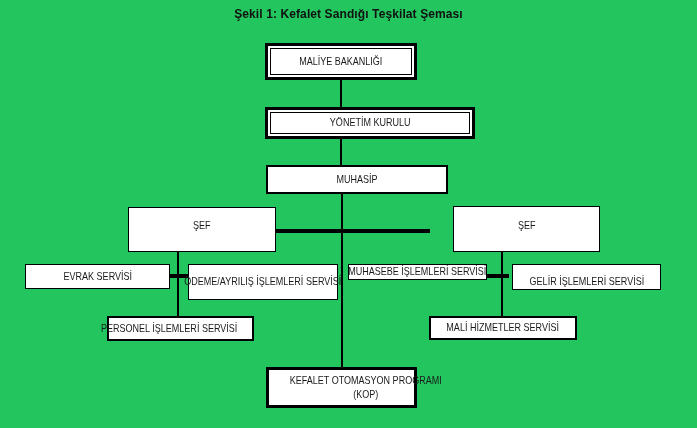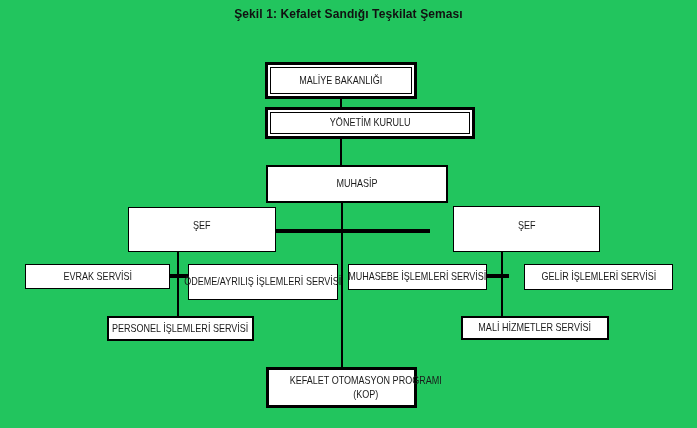--- a/index.html
+++ b/index.html
@@ -27,31 +27,31 @@
     border:1px solid #000; width:100%; height:100%; box-sizing:border-box;
     display:flex; align-items:center; justify-content:center;
   }
   .b-thick { border:2.5px solid #000; }
   .b-xthick { border:3px solid #000; }
   .b-med { border:2px solid #000; }
   .b-thin { border:1.2px solid #000;margin-left:23px; }
   .line { position:absolute; background:#000; }
 
   
-  #maliye   { left:265px; top:43px;  width:152px; height:37px;margin-top:19px; }
+  #maliye   { left:265px; top:43px;  width:152px; height:37px; }
   #yonetim  { left:265px; top:107px; width:210px; height:32px; }
-  #muhasip  { left:266px; top:165px; width:182px; height:38px; }
+  #muhasip  { left:266px; top:165px; width:182px; height:29px; }
   #sef-left  { left:105px; top:207px; width:148px; height:45px; align-items:flex-start; padding-top:11px; }
   #sef-right { left:430px; top:206px; width:147px; height:46px; align-items:flex-start; padding-top:12px; }
   #evrak    { left:25px;  top:264px; width:145px; height:25px; }
   #odeme    { left:188px; top:264px; width:150px; height:36px; }
-  #muhasebe { left:348px; top:264px; width:139px; height:26px; }
-  #gelir    { left:524px; top:264px; width:149px; height:26px; }
-  #personel { left:107px; top:316px; width:147px; height:25px; }
-  #mali     { left:429px; top:316px; width:148px; height:24px;margin-left:32px; }
+  #muhasebe { left:348px; top:264px; width:139px; height:16px; }
+  #gelir    { left:512px; top:264px; width:149px; height:26px;align-items:flex-end; }
+  #personel { left:107px; top:316px; width:147px; height:25px;justify-content:flex-end; }
+  #mali     { left:429px; top:316px; width:148px; height:24px; }
   #kop      { left:266px; top:367px; width:151px; height:41px;padding-left:48px; }
 
   
   #l-v1     { left:340px; top:79px;  width:2px;  height:29px; }
   #l-v2     { left:340px; top:138px; width:2px;  height:28px; }
   #l-v3     { left:341px; top:193px; width:2px;  height:175px; }
   #l-hsef   { left:253px; top:229px; width:177px; height:4px; }
   #l-vleft  { left:177px; top:251px; width:2px;  height:65px; }
   #l-hleft  { left:169px; top:274px; width:20px; height:4px; }
   #l-vright { left:501px; top:251px; width:2px;  height:65px; }

